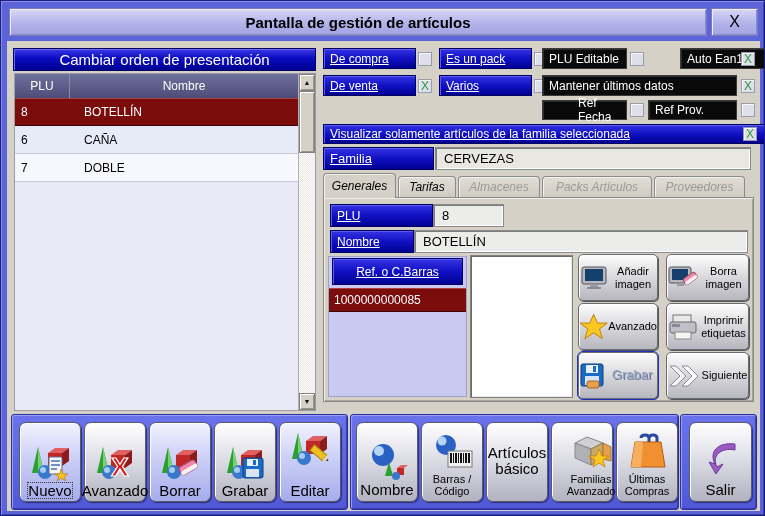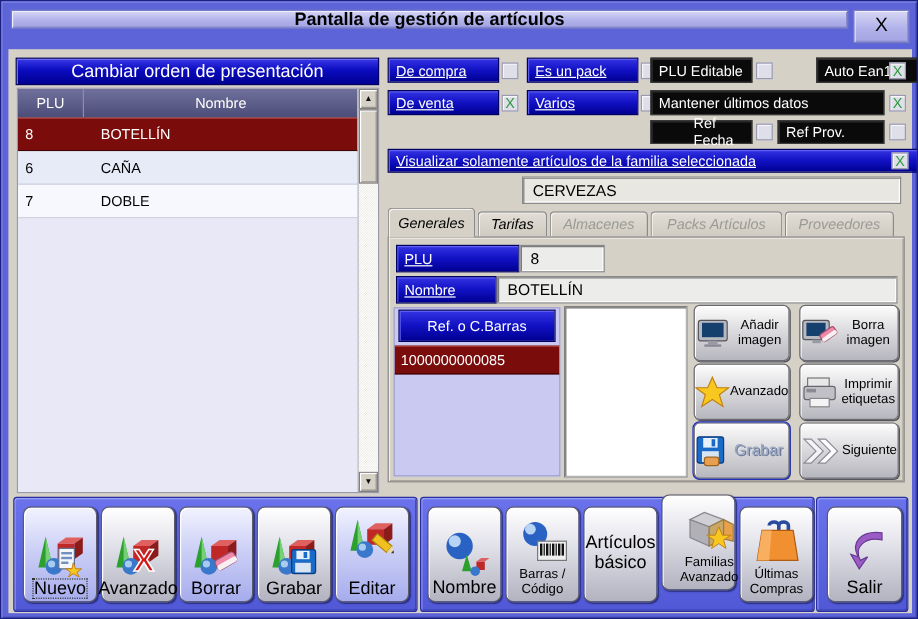--- a/index.html
+++ b/index.html
@@ -12,21 +12,21 @@
     overflow:hidden;
   }
   .abs { position:absolute; }
 
   
   .titlebar, .closebtn {
     background:linear-gradient(180deg,#d8d8f6 0%,#b2b3ea 55%,#a2a3e2 100%);
     border:1px solid #7a7cc2;
     box-shadow: inset 1px 1px 0 #eeeefc, inset -1px -1px 0 #8a8cd0;
   }
-  .titlebar { left:8px; top:7px; width:698px; height:16px; display:flex; align-items:center; justify-content:center;
+  .titlebar { left:8px; top:7px; width:698px; height:28px; display:flex; align-items:center; justify-content:center;
     font-size:15px; font-weight:bold; color:#000; }
   .closebtn { left:710px; top:7px; width:47px; height:28px; display:flex; align-items:center; justify-content:center;
     font-size:16px; color:#000; cursor:pointer; }
 
   
   .content { left:6px; top:40px; width:753px; height:470px; background:#d5d1c7; }
 
   
   .order-header {
     left:12px; top:47px; width:303px; height:23px;
@@ -219,20 +219,23 @@
   </div>
   <div class="abs cbx" style="left:740px; top:102px;"></div>
 
   <div class="abs bluelab" style="left:322px; top:123px; width:482px; height:20px;">
     <span>Visualizar solamente artículos de la familia seleccionada</span>
   </div>
   <div class="abs cbx" style="left:742px; top:126px;">
     <span>X</span>
   </div>
 
+  <div class="abs bluelab" style="left:322px; top:146px; width:111px; height:23px; font-size:13px;">
+    <span>Familia</span>
+  </div>
   <div class="abs field" style="left:434px; top:146px; width:316px; height:23px;">
     <span>CERVEZAS</span>
   </div>
 
   <div class="tab active" style="left:322px; width:73px;">
     <span>Generales</span>
   </div>
   <div class="tab" style="left:397px; width:58px;">
     <span>Tarifas</span>
   </div>
@@ -256,21 +259,21 @@
   </div>
 
   <div class="abs bluelab" style="left:329px; top:229px; width:84px; height:23px; z-index:4;">
     <span>Nombre</span>
   </div>
   <div class="abs field" style="left:413px; top:229px; width:334px; height:23px; background:#ececea; z-index:4;">
     <span>BOTELLÍN</span>
   </div>
 
   <div class="abs refpanel" style="z-index:4;"></div>
-  <div class="abs refhead" style="z-index:5;">
+  <div class="abs refhead" style="z-index:5;text-decoration:underline;">
     <span>Ref. o C.Barras</span>
   </div>
   <div class="abs refrow" style="z-index:5;">
     <span>1000000000085</span>
   </div>
 
   <div class="abs imgbox" style="z-index:4;"></div>
 
   <div class="abtn" style="left:577px; top:253px; width:80px; z-index:4;">
     <svg width="30" height="26" viewBox="0 0 30 26">
@@ -440,21 +443,21 @@
           <rect x="38" y="20" width="2" height="10"></rect>
       </g>
     </svg>
     <span class="lbl sm">Barras /
 Código</span>
   </div>
   <div class="tbtn" style="left:485px; top:421px; justify-content:center;">
     <span class="lbl md">Artículos
 básico</span>
   </div>
-  <div class="tbtn" style="left:550px; top:411px;padding-left:18px;">
+  <div class="tbtn" style="left:550px; top:421px;padding-left:18px;">
     <svg width="44" height="38" viewBox="0 0 44 38">
       <polygon points="6,10 18,4 34,10 22,16" fill="#d0d0d4" stroke="#88888c"></polygon>
       <polygon points="6,10 22,16 22,32 6,25" fill="#b0b0b6" stroke="#88888c"></polygon>
       <polygon points="22,16 34,10 34,26 22,32" fill="#c8a868" stroke="#9a7c3c"></polygon>
       <polygon points="34,10 42,14 42,28 34,26" fill="#e8a04c" stroke="#9a7c3c"></polygon>
       <polygon points="30,16 33,23 40,23 34,27 36,34 30,30 24,34 26,27 20,23 27,23" fill="#f8c820" stroke="#c08010" stroke-width="0.8"></polygon>
     </svg>
     <span class="lbl sm">Familias
 Avanzado</span>
   </div>

